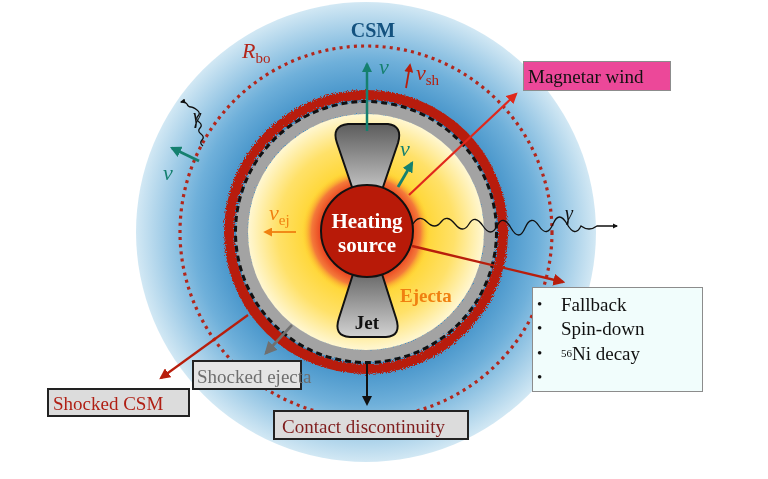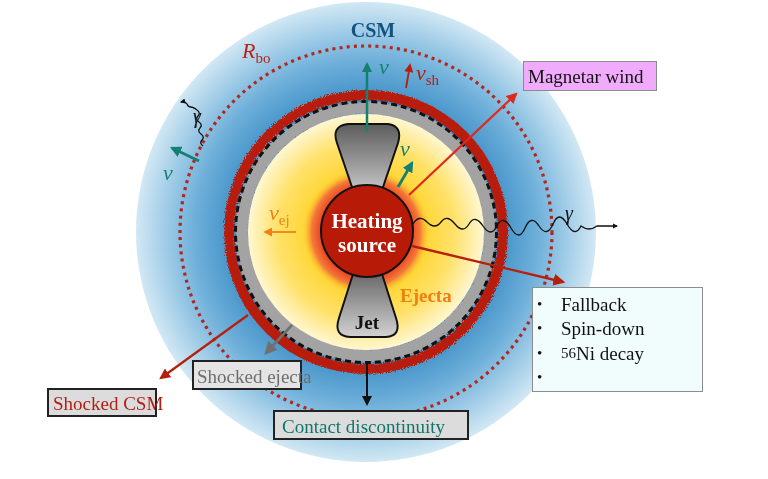--- a/index.html
+++ b/index.html
@@ -8,47 +8,47 @@
   .serif { font-family: "Liberation Serif", "DejaVu Serif", serif; }
   .label-box {
     position: absolute;
     font-family: "Liberation Serif", "DejaVu Serif", serif;
     font-size: 19px;
     line-height: 1;
     box-sizing: border-box;
     white-space: nowrap;
   }
   #box-magnetar {
-    left: 523px; top: 61px; width: 134px; height: 30px;
-    background: #f0abfc; border: 1.5px solid #8c8c8c;
+    left: 523px; top: 61px; width: 148px; height: 30px;
+    background: #ec4899; border: 1.5px solid #8c8c8c;
     color: #111; padding: 5px 0 0 4px;
   }
   #box-sources {
     left: 532px; top: 287px; width: 171px; height: 105px;
     background: #f1fdfc; border: 1.5px solid #8c8c8c;
     color: #111; padding: 4px 0 0 4px;
   }
   #box-sources ul { list-style: none; margin: 0; padding: 0; }
   #box-sources li { height: 24.5px; display: flex; align-items: center; }
   #box-sources .bullet { width: 24px; display: inline-block; font-size: 15px; }
-  #box-sources sup { font-size: 15px; vertical-align: 7px; }
+  #box-sources sup { font-size: 11px; vertical-align: 7px; }
   #box-shocked-csm {
-    left: 47px; top: 388px; width: 110px; height: 29px;
+    left: 47px; top: 388px; width: 143px; height: 29px;
     background: #dcdcdc; border: 2px solid #222;
     color: #b01f14; padding: 4px 0 0 4px;
   }
   #box-shocked-ejecta {
     left: 192px; top: 360px; width: 110px; height: 30px;
     background: #e4e4e4; border: 2px solid #222;
     color: #6e6e6e; padding: 5px 0 0 3px;
   }
   #box-contact {
     left: 273px; top: 410px; width: 196px; height: 30px;
     background: #dcdcdc; border: 2px solid #222;
-    color: #0f766e; padding: 5px 0 0 7px;
+    color: #7f1d1d; padding: 5px 0 0 7px;
   }
 </style>
 </head>
 <body>
 
 <svg id="diagram" viewBox="0 0 768 479" xmlns="http://www.w3.org/2000/svg">
   <defs>
     <radialGradient id="csmGrad" cx="366" cy="232" r="230" gradientUnits="userSpaceOnUse">
       <stop offset="0.55" stop-color="#3a8cc5"></stop>
       <stop offset="0.75" stop-color="#6fb0da"></stop>

